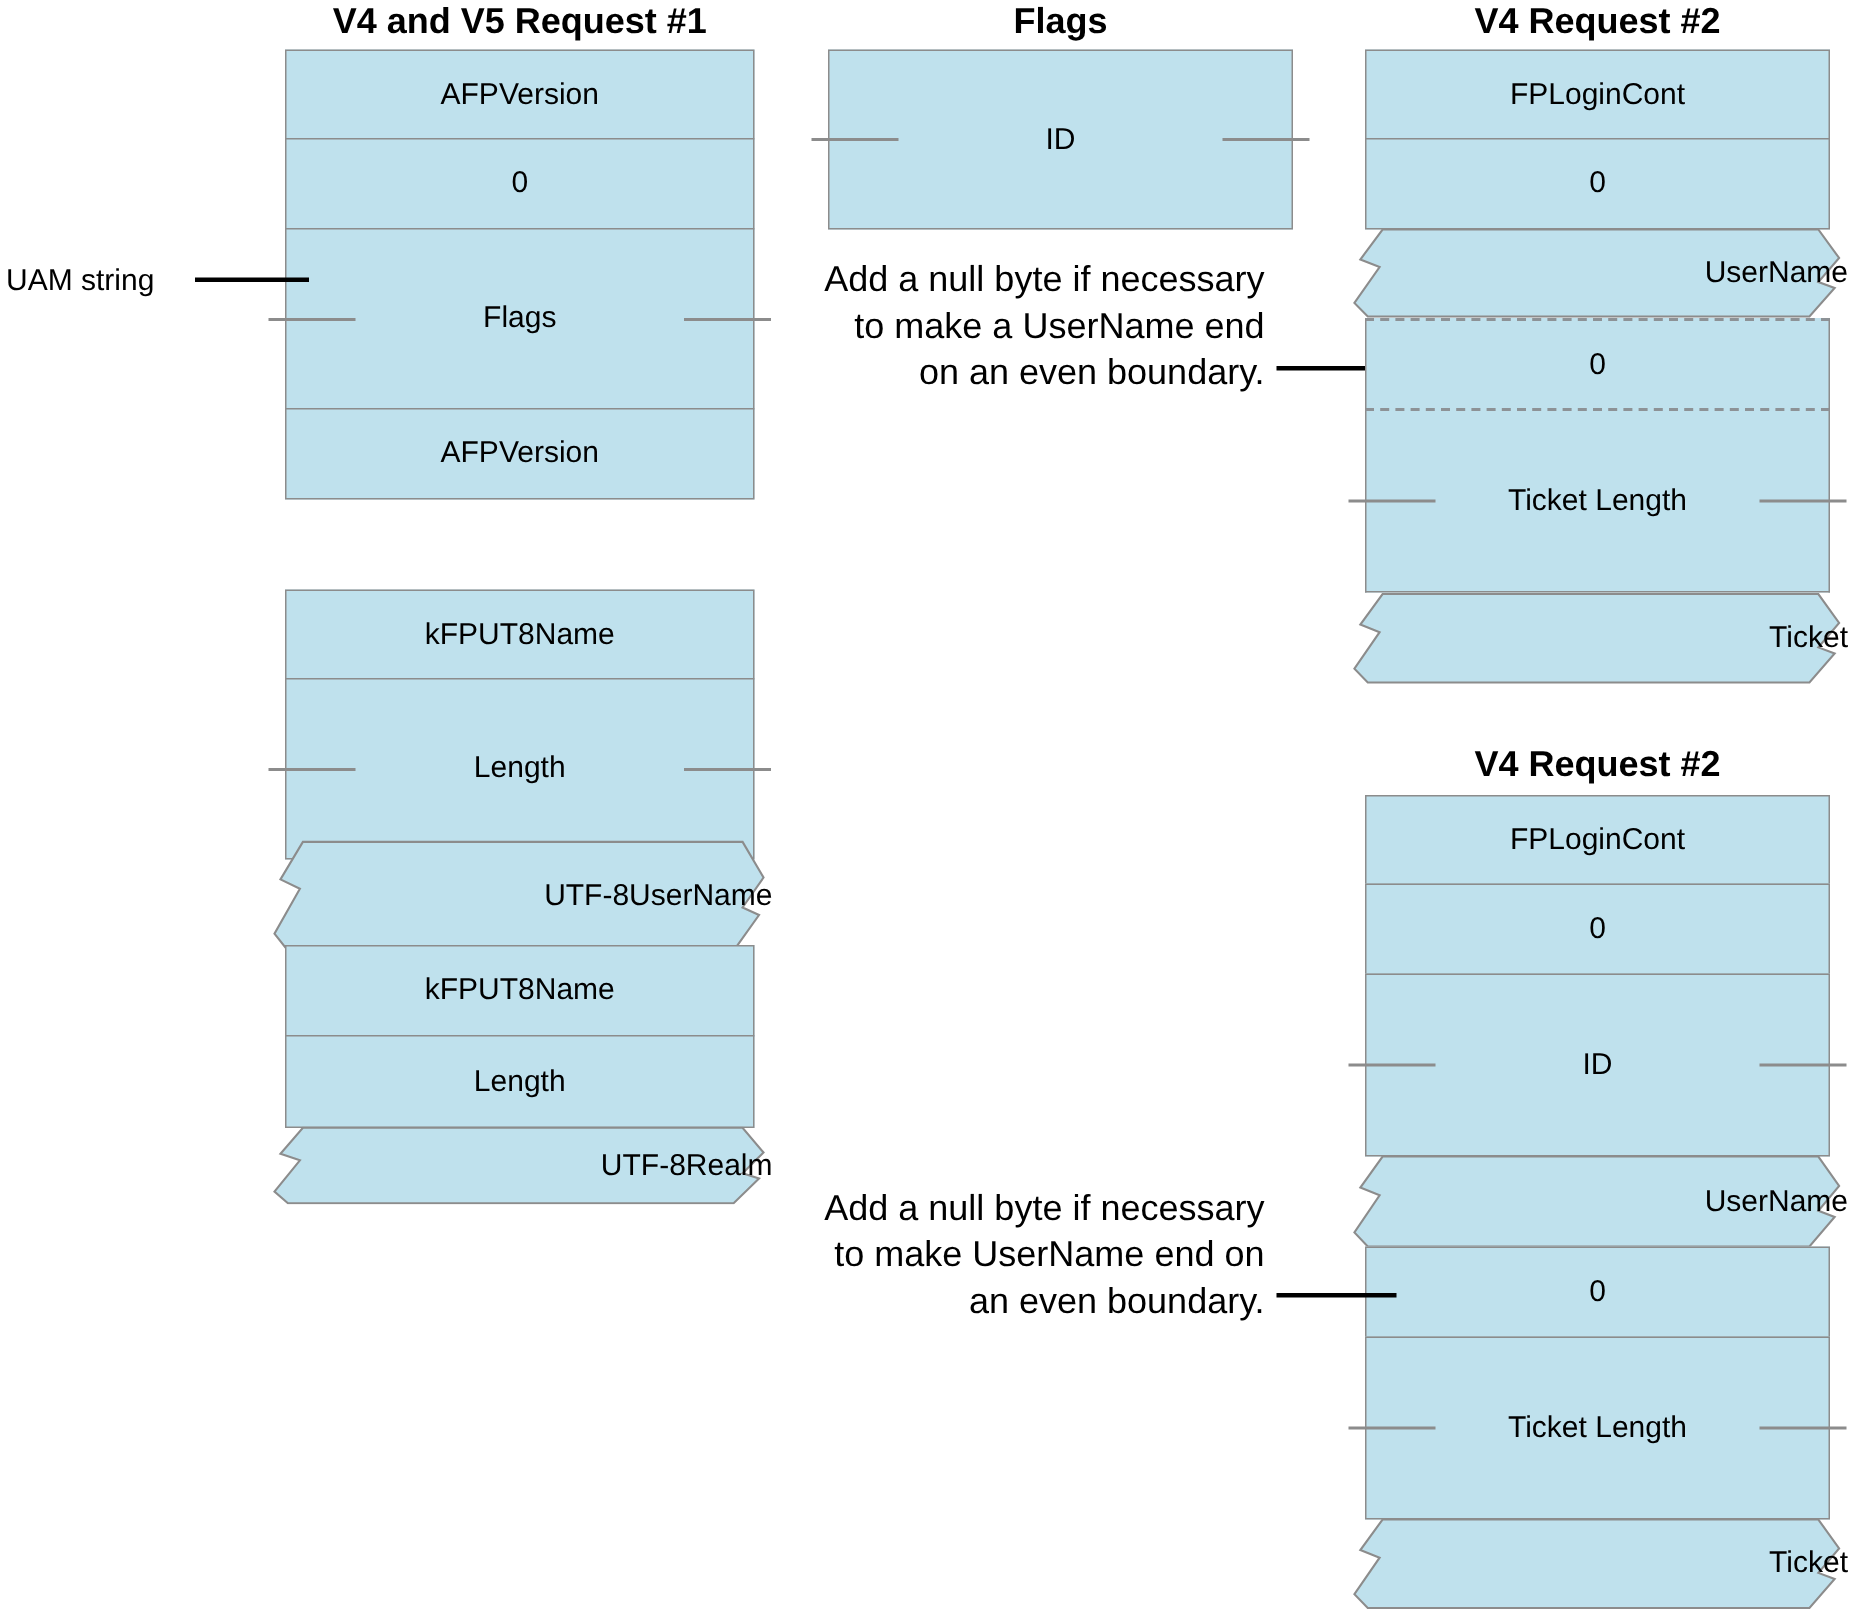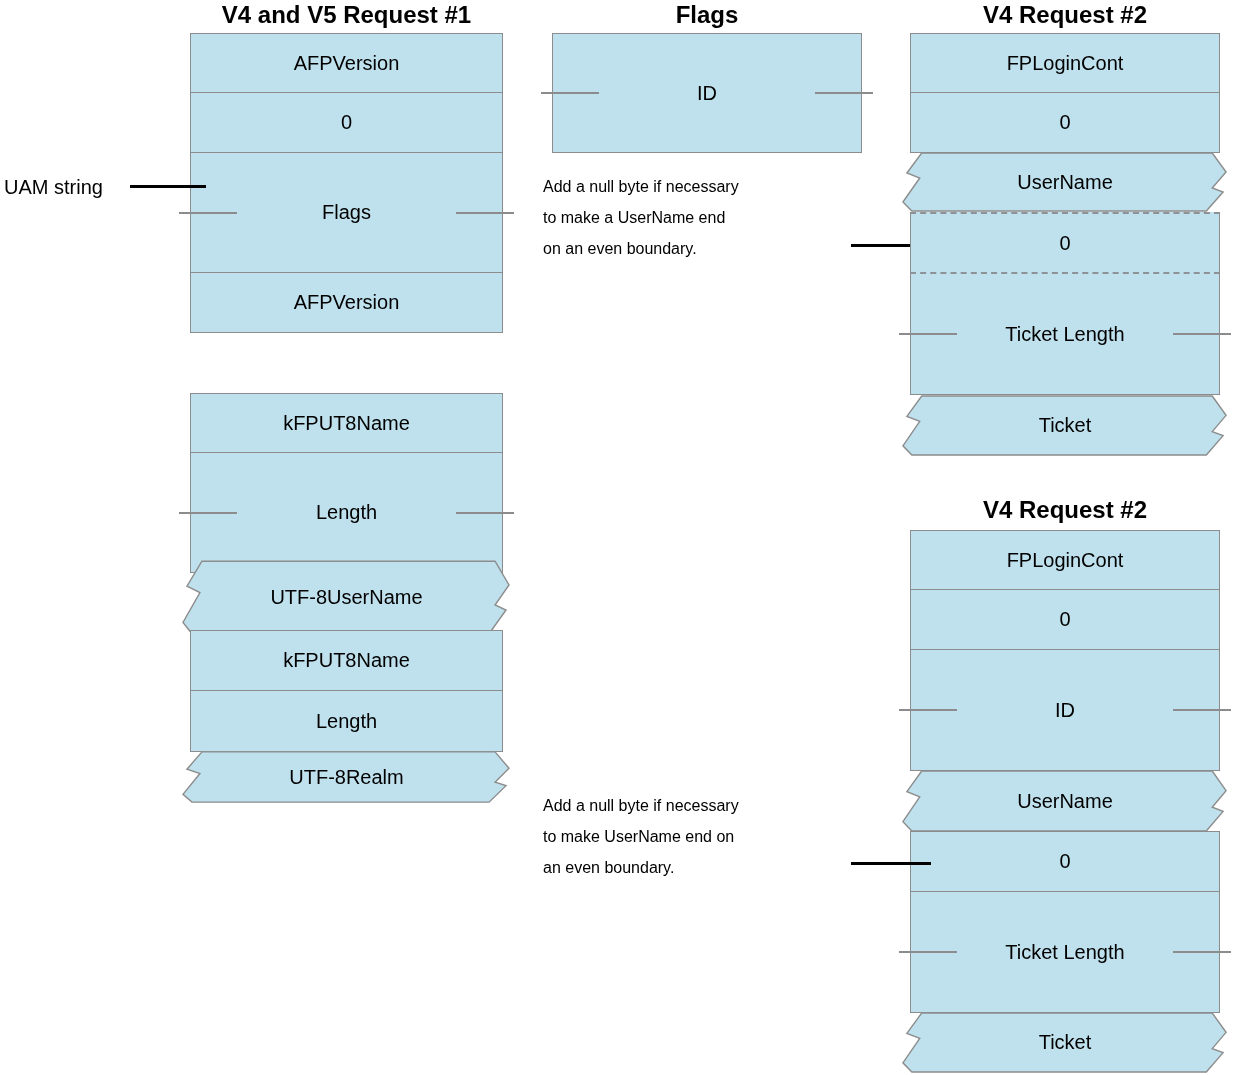--- a/index.html
+++ b/index.html
@@ -34,31 +34,31 @@
   .tick{
     position:absolute;top:50%;
     width:58px;height:0;
     border-top:2px solid #8c8c8c;
     margin-top:-1px;
   }
   .tick-l{left:-12px;}
   .tick-r{right:-12px;}
   .jagcell{
     position:absolute;
-    display:flex;align-items:center;justify-content:center;
+    display:flex;align-items:center;justify-content:flex-end;
     font-size:20px;white-space:nowrap;
   }
   .jagcell svg{
     position:absolute;left:0;top:0;width:100%;height:100%;
   }
   .jagcell span{position:relative;}
   .note{
     position:absolute;
-    font-size:16px;line-height:31px;
-    text-align:left;
+    font-size:24px;line-height:31px;
+    text-align:right;
     white-space:pre-line;
   }
   .side-label{
     position:absolute;
     font-size:20px;line-height:24px;
     white-space:nowrap;
     text-align:center;
   }
   .pline{
     position:absolute;height:0;

